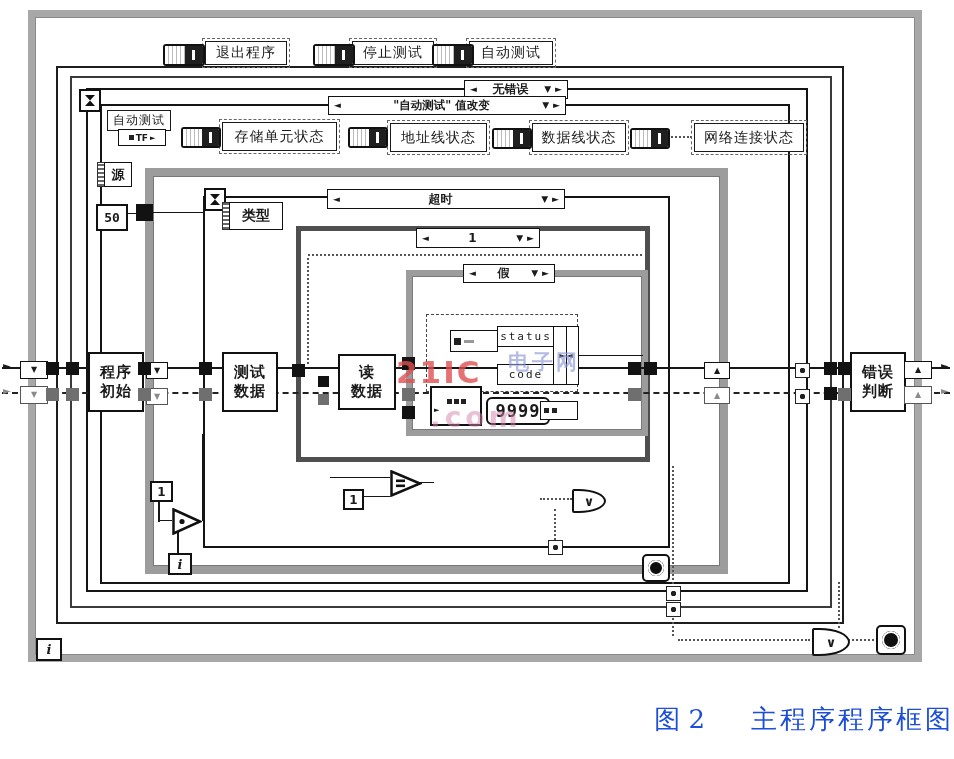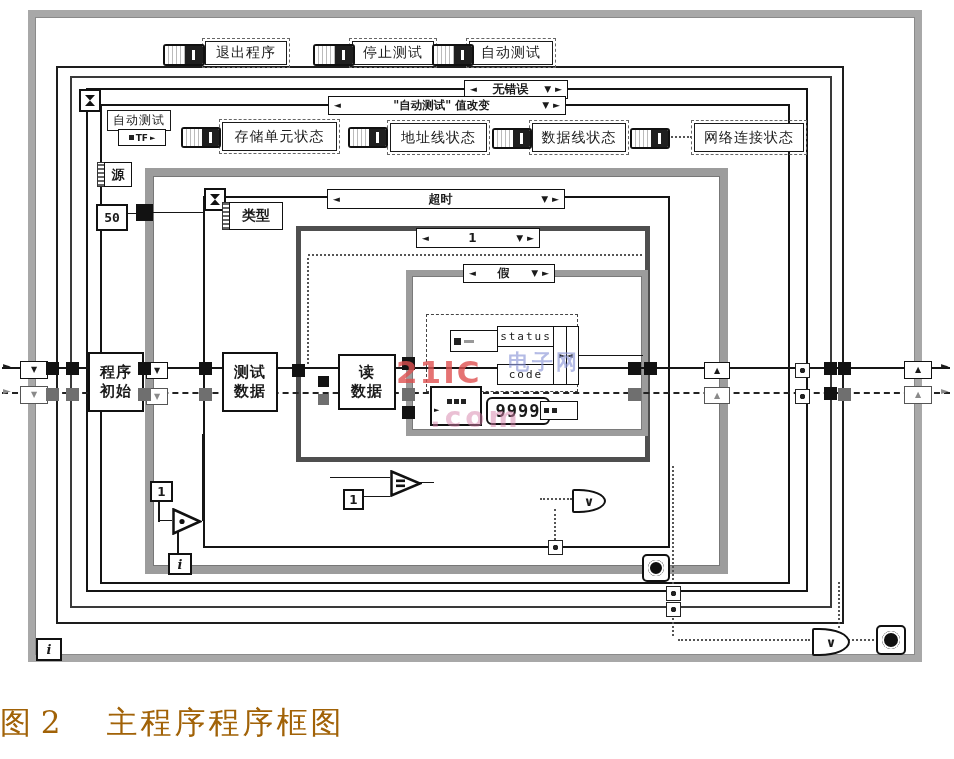--- a/index.html
+++ b/index.html
@@ -71,22 +71,22 @@
   .icon-bits{position:absolute;background:#fff;border:1.5px solid #111;z-index:7;display:flex;align-items:center;gap:3px;padding:0 3px;}
   .bit{width:7px;height:7px;background:#222;}
   .bit.sm2{width:5px;height:5px;}
   .dash7{width:10px;height:3px;background:#999;}
   
   #wm{position:absolute;z-index:50;pointer-events:none;font-style:normal;}
   #wm .brand{position:absolute;left:0;top:6px;font-size:31px;font-weight:800;color:rgba(222,80,80,.8);letter-spacing:2px;}
   #wm .site{position:absolute;left:112px;top:0;font-size:21px;font-weight:700;color:rgba(140,150,215,.65);letter-spacing:3px;}
   #wm .tld{position:absolute;left:34px;top:53px;font-size:28px;font-weight:700;color:rgba(214,130,170,.5);letter-spacing:4px;}
   
-  #caption{position:absolute;left:0;right:0;top:702px;text-align:left;
-           font-family:"DejaVu Serif","Liberation Serif",serif;font-size:31px;color:#a16207;z-index:9;}
+  #caption{position:absolute;left:0;right:0;top:702px;text-align:right;
+           font-family:"DejaVu Serif","Liberation Serif",serif;font-size:26px;color:#1d4ed8;z-index:9;}
   #caption .tt{margin-left:46px;letter-spacing:3px;}
   svg{display:block;}
 </style>
 </head>
 <body>
 
 <div id="stage">
 
   <div class="frame fgray7" style="left:28px;top:10px;width:894px;height:652px;"></div>
   <div class="frame fb2" style="left:56px;top:66px;width:788px;height:558px;"></div>
@@ -267,20 +267,22 @@
   <div class="conn" style="left:146px;top:362px;width:20px;height:15px;">
       <span>▼</span>
     </div>
   <div class="conn gray" style="left:146px;top:388px;width:20px;height:15px;">
       <span>▼</span>
     </div>
   <div class="node" style="left:222px;top:352px;width:52px;height:56px;"><span>测试
 数据</span></div>
   <div class="node" style="left:338px;top:354px;width:54px;height:52px;"><span>读
 数据</span></div>
+  <div class="node" style="left:850px;top:352px;width:52px;height:56px;"><span>错误
+判断</span></div>
   <div class="conn" style="left:704px;top:362px;width:24px;height:15px;">
       <span>▲</span>
     </div>
   <div class="conn gray" style="left:704px;top:387px;width:24px;height:15px;">
       <span>▲</span>
     </div>
   <div class="conn" style="left:904px;top:361px;width:26px;height:16px;">
       <span>▲</span>
     </div>
   <div class="conn gray" style="left:904px;top:386px;width:26px;height:16px;">

